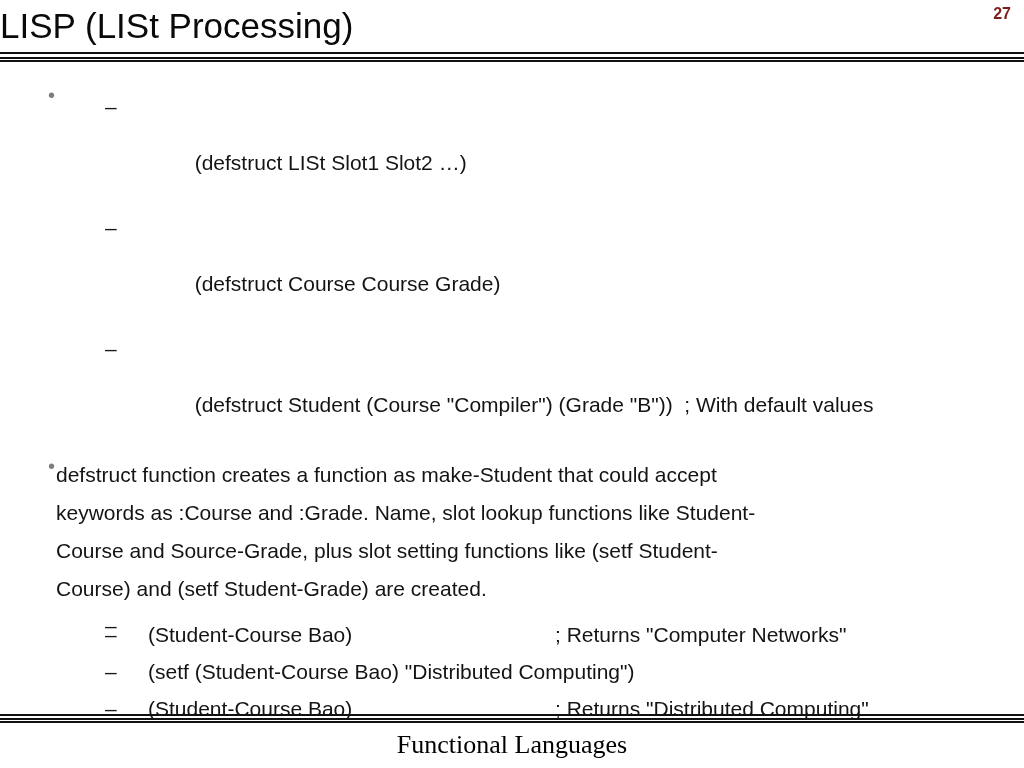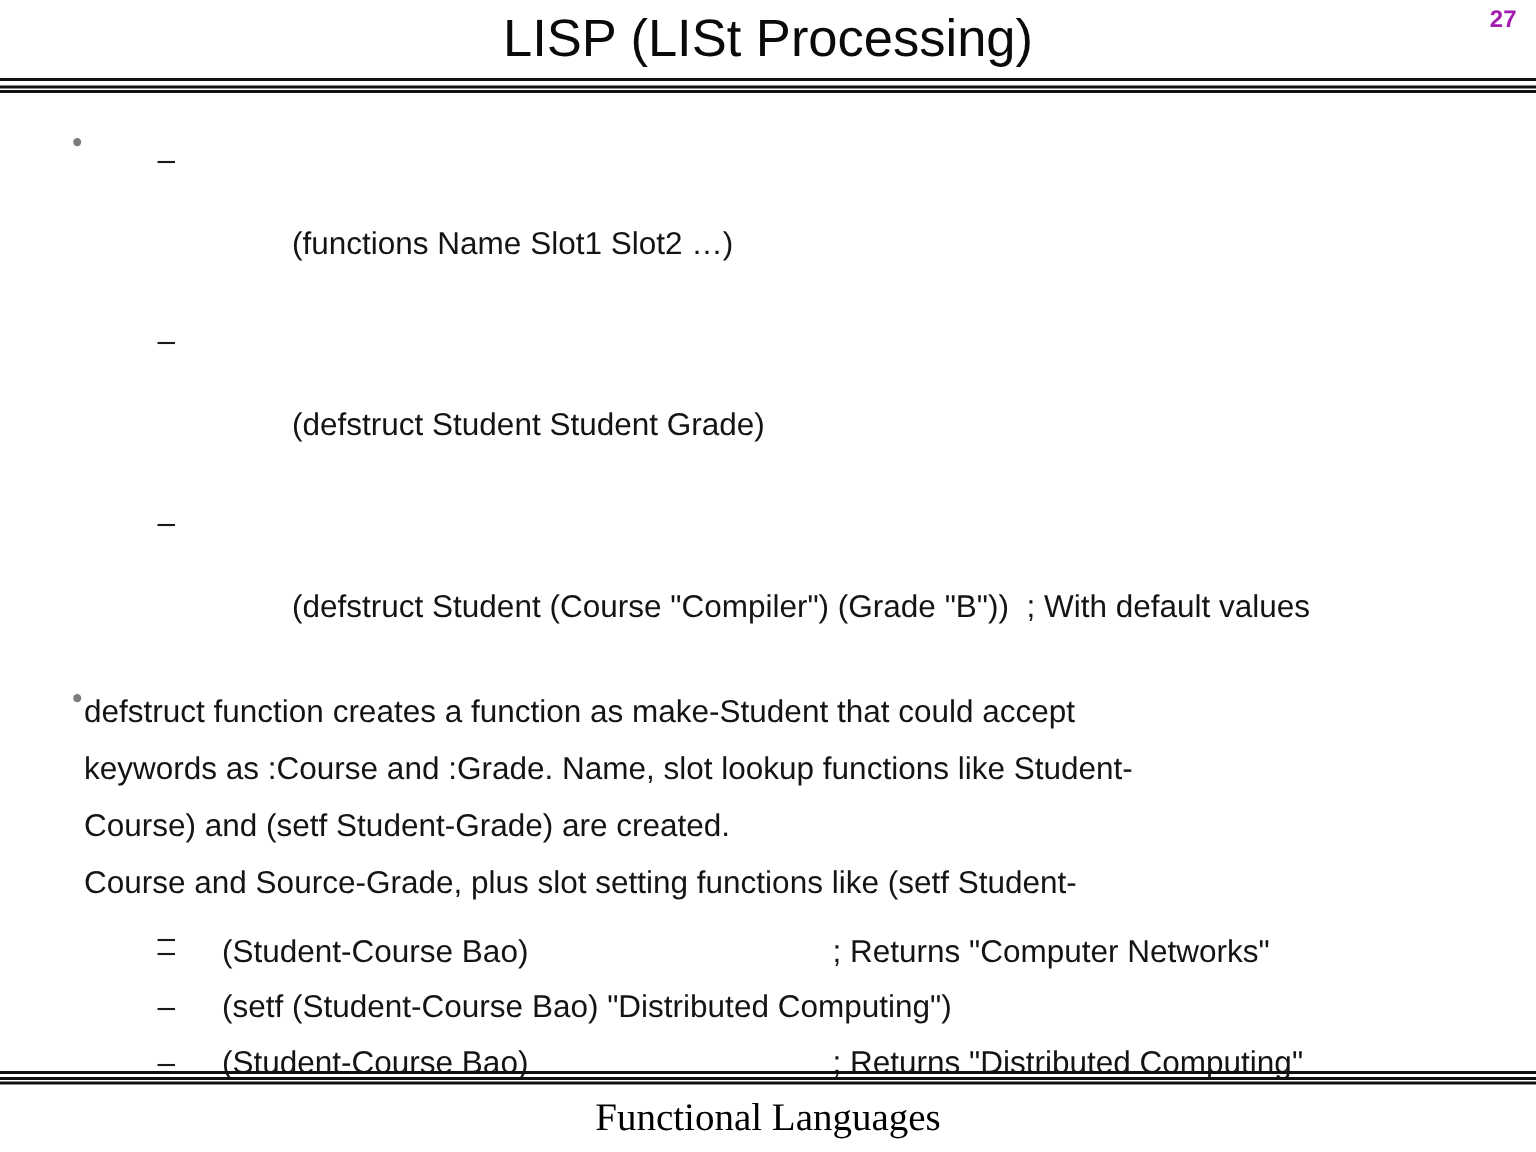--- a/index.html
+++ b/index.html
@@ -13,29 +13,29 @@
     color: #141414;
   }
 
   
   .page-number {
     position: absolute;
     top: 5px;
     right: 13px;
     font-size: 16px;
     font-weight: bold;
-    color: #a21caf;
+    color: #7f1d1d;
   }
   .title {
     position: absolute;
     top: 4px;
     left: 0;
     width: 100%;
     margin: 0;
-    text-align: center;
+    text-align: left;
     font-size: 35px;
     font-weight: 400;
     letter-spacing: 0px;
     color: #0a0a0a;
     line-height: 44px;
   }
   .head-rules { position: absolute; top: 52px; left: 0; width: 1024px; }
   .foot-rules { position: absolute; top: 714px; left: 0; width: 1024px; }
   .rule-thin   { height: 2px; background: #111111; }
   .rule-sep    { height: 3px; }
@@ -117,38 +117,38 @@
 
   <div class="content">
 
     <div class="l1">
       <span class="b1marker">•</span>
     </div>
 
     <div class="sublist">
       <div class="l2">
         <span class="dash">–</span>
-        <span>(functions Name Slot1 Slot2 …)</span>
+        <span>(defstruct LISt Slot1 Slot2 …)</span>
       </div>
       <div class="l2">
         <span class="dash">–</span>
-        <span>(defstruct Student Student Grade)</span>
+        <span>(defstruct Course Course Grade)</span>
       </div>
       <div class="l2">
         <span class="dash">–</span>
         <span>(defstruct Student (Course "Compiler") (Grade "B"))  ; With default values</span>
       </div>
     </div>
 
     <div class="para-block">
       <span class="b1marker">•</span>
       <div class="para-line">defstruct function creates a function as make-Student that could accept</div>
       <div class="para-line">keywords as :Course and :Grade. Name, slot lookup functions like Student-</div>
+      <div class="para-line">Course and Source-Grade, plus slot setting functions like (setf Student-</div>
       <div class="para-line">Course) and (setf Student-Grade) are created.</div>
-      <div class="para-line">Course and Source-Grade, plus slot setting functions like (setf Student-</div>
     </div>
 
     <div class="sublist sublist-code">
       <div class="l2 coderow">
         <span class="dash">–</span>
         <span class="comment"></span>
       </div>
       <div class="l2 coderow">
         <span class="dash">–</span>
         <span class="code">(Student-Course Bao)</span>

